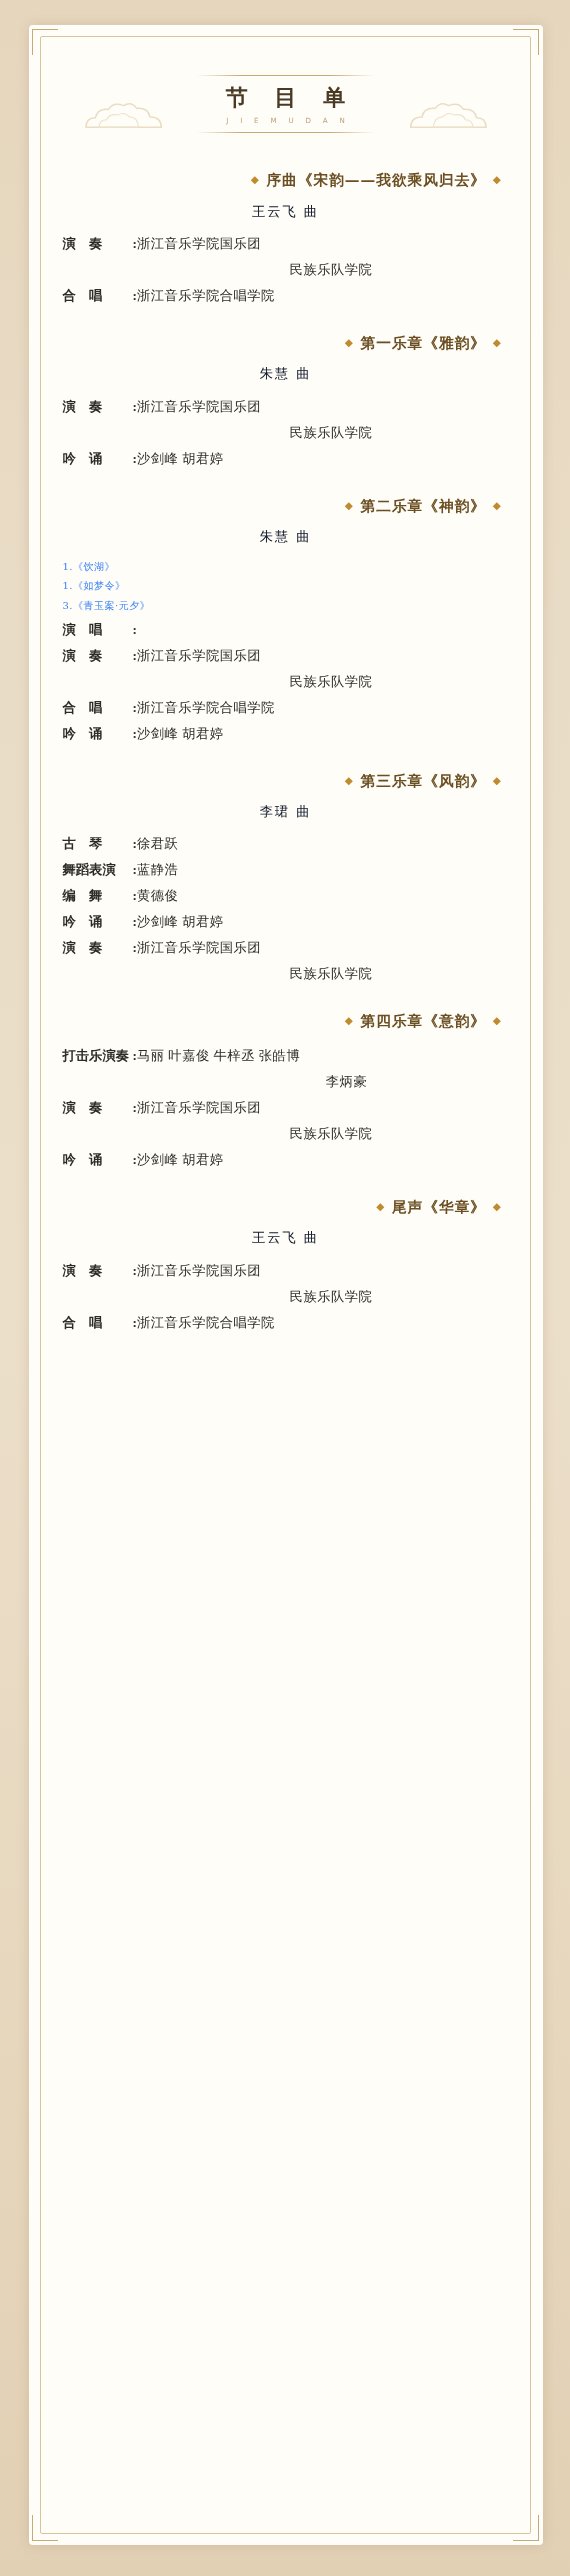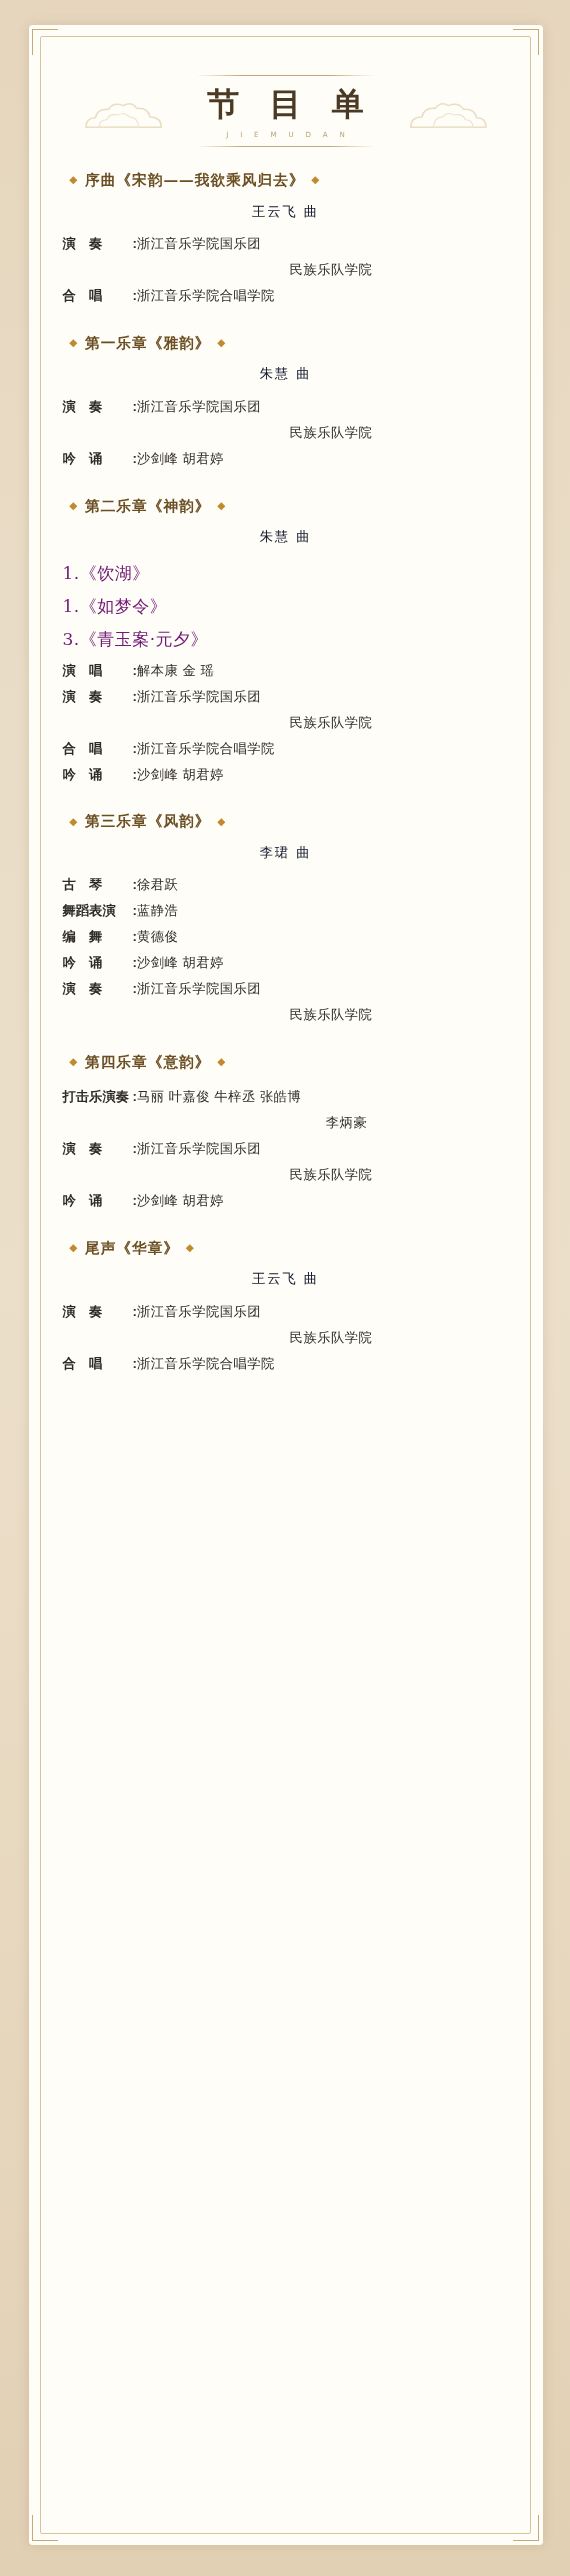--- a/index.html
+++ b/index.html
@@ -68,21 +68,21 @@
   .cloud.left  { left: 36px;  top: 51px; }
   .cloud.right { right: 36px; top: 51px; transform: scaleX(-1); }
   .title-wrap {
     position: absolute;
     left: 0; right: 0;
     top: 27px;
     text-align: center;
   }
   .title-main {
     font-family: "DejaVu Serif", "Liberation Serif", serif;
-    font-size: 32px;
+    font-size: 22px;
     letter-spacing: 9.5px;
     color: #4a3a23;
     font-weight: bold;
     text-indent: 9.5px;
   }
   .title-sub {
     margin-top: 3.8px;
     font-size: 7.1px;
     letter-spacing: 4.8px;
     color: #b9a278;
@@ -95,21 +95,21 @@
     margin: 6.7px auto 0 auto;
   }
   .title-rule.top { margin: 0 auto 6.7px auto; }
 
   
   .section {
     margin: 0 0 25px 0;
     padding: 0 17px;
   }
   .section-title {
-    text-align: left;
+    text-align: right;
     font-family: "DejaVu Serif", "Liberation Serif", serif;
     font-size: 14.7px;
     font-weight: bold;
     color: #6b4f23;
     letter-spacing: 1px;
     margin-bottom: 12.4px;
   }
   .section-title .dia {
     color: #c08a2e;
     font-size: 10.5px;
@@ -122,29 +122,29 @@
     font-size: 13.3px;
     color: #0f172a;
     letter-spacing: 1.9px;
     margin-bottom: 10.5px;
   }
   .piece-list {
     margin: 0 0 1.9px 0;
   }
   .piece {
     font-family: "DejaVu Serif", "Liberation Serif", serif;
-    font-size: 17px;
-    color: #701a75;
+    font-size: 10px;
+    color: #3b82f6;
     line-height: 1.95;
     letter-spacing: 0.5px;
   }
   .row {
     display: flex;
     align-items: baseline;
-    font-family: Liberation Sans, sans-serif;
+    font-family: Liberation Serif, serif;
     font-size: 13.3px;
     color: #2f2c27;
     line-height: 1.95;
   }
   .row .lbl {
     flex: 0 0 70px;
     display: flex;
     justify-content: space-between;
     font-weight: bold;
     color: #2f2c27;
@@ -251,21 +251,20 @@
       </div>
       <div class="composer">朱慧  曲</div>
       <div class="piece-list">
         <div class="piece">1.《饮湖》</div>
         <div class="piece">1.《如梦令》</div>
         <div class="piece">3.《青玉案·元夕》</div>
       </div>
       <div class="row">
         <span class="lbl">演　唱</span>
         <span class="colon">:</span>
-        <span class="val">解本康  金 瑶</span>
       </div>
       <div class="row">
         <span class="lbl">演　奏</span>
         <span class="colon">:</span>
         <span class="val">浙江音乐学院国乐团</span>
       </div>
       <div class="cont-line">民族乐队学院</div>
       <div class="row">
         <span class="lbl">合　唱</span>
         <span class="colon">:</span>

